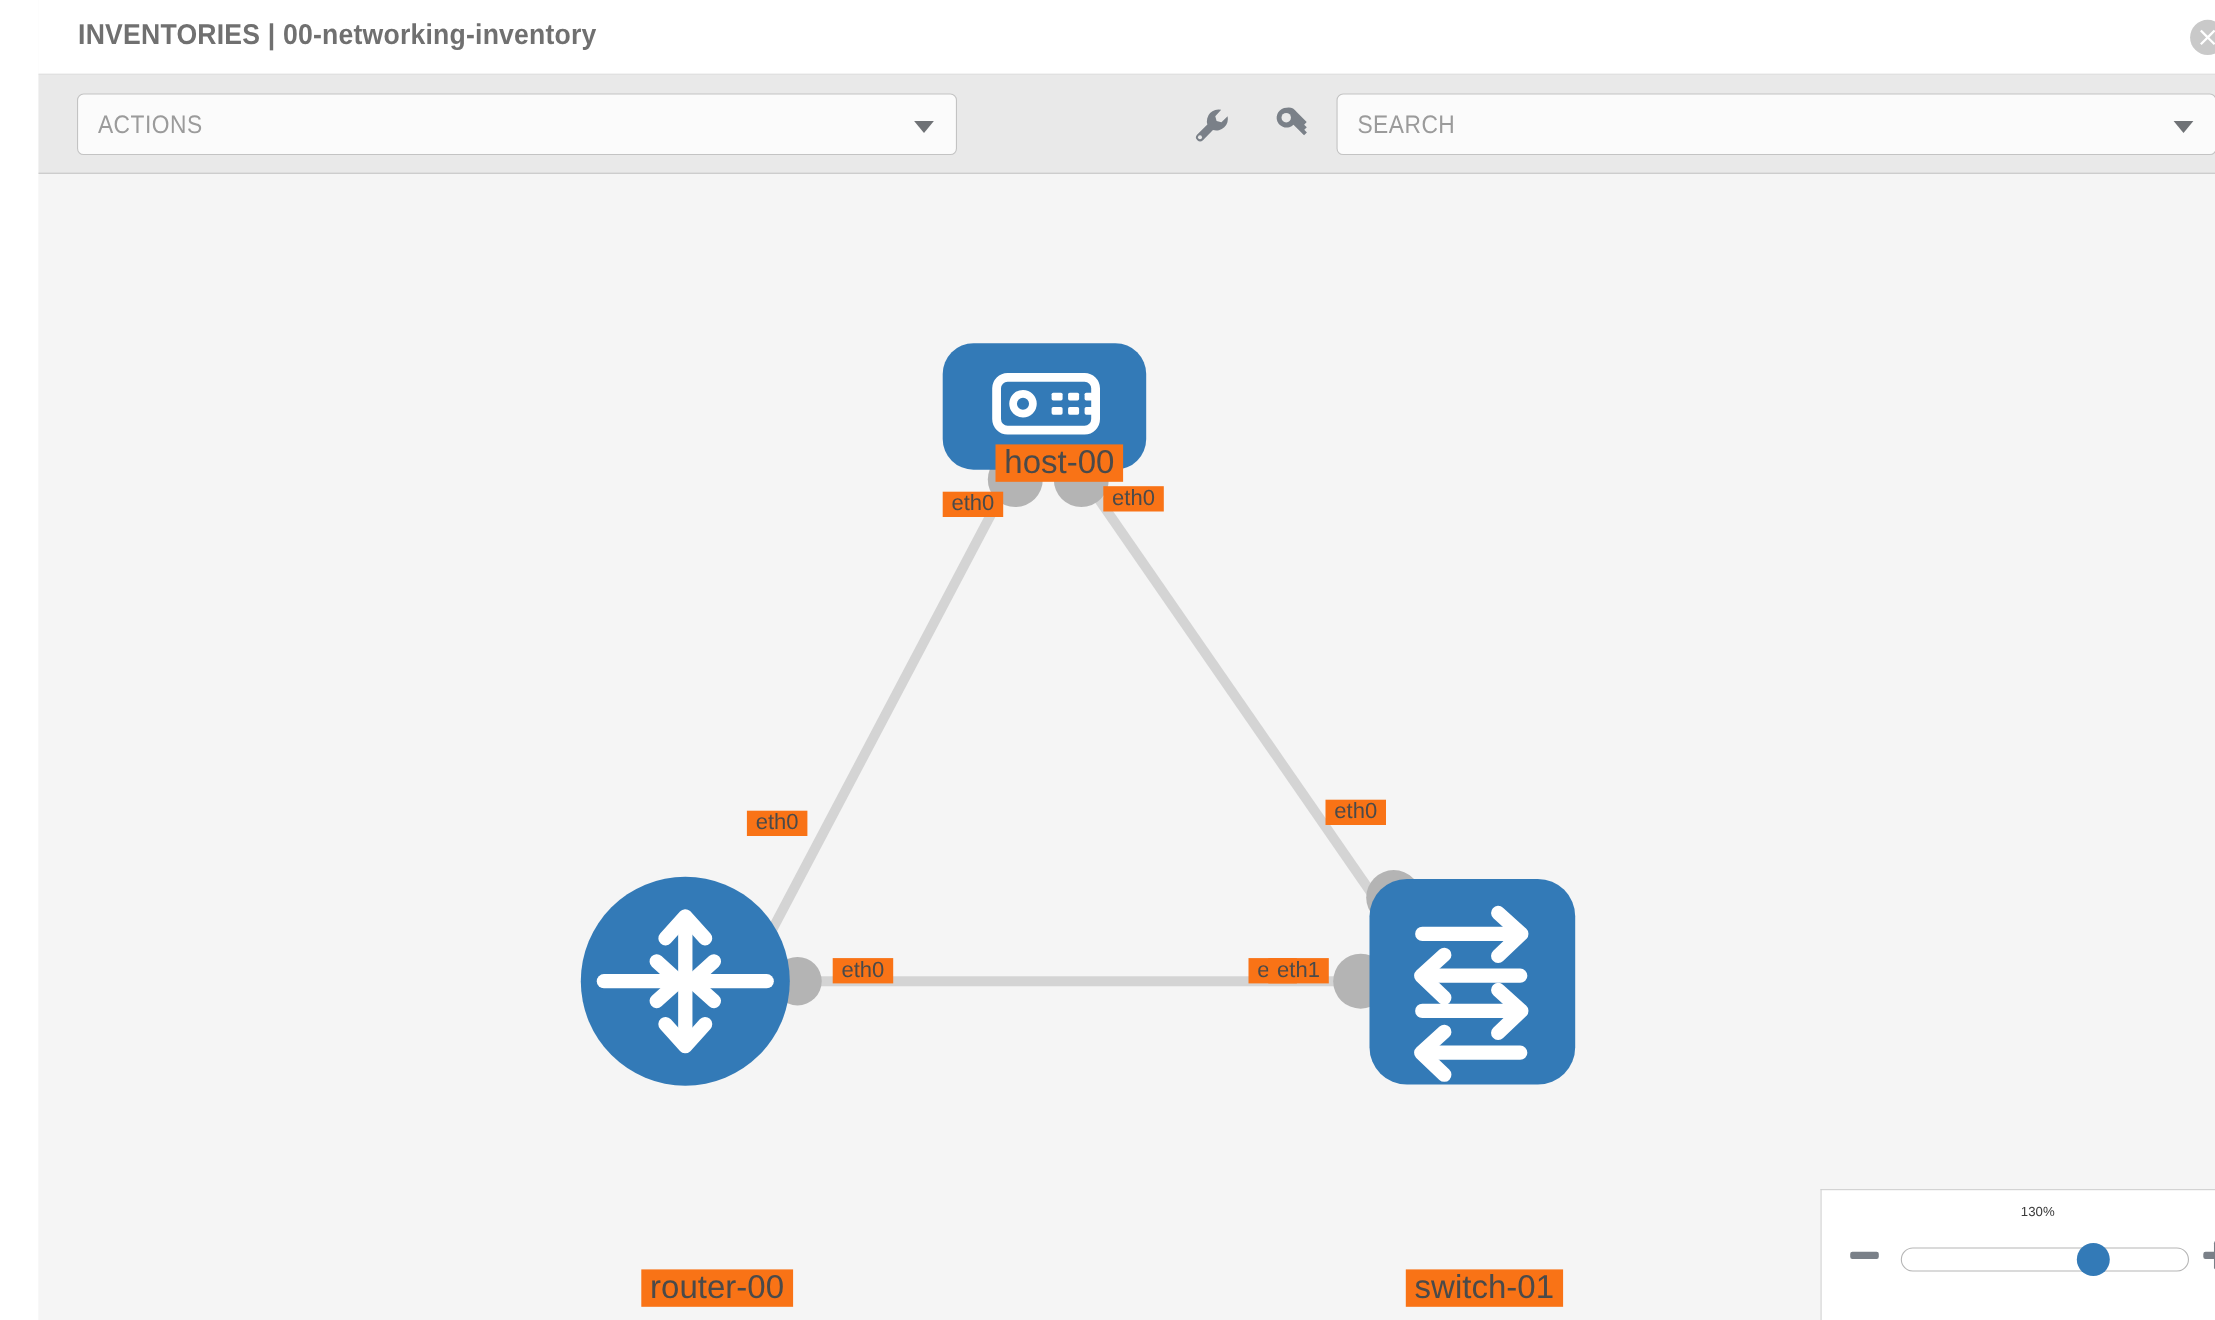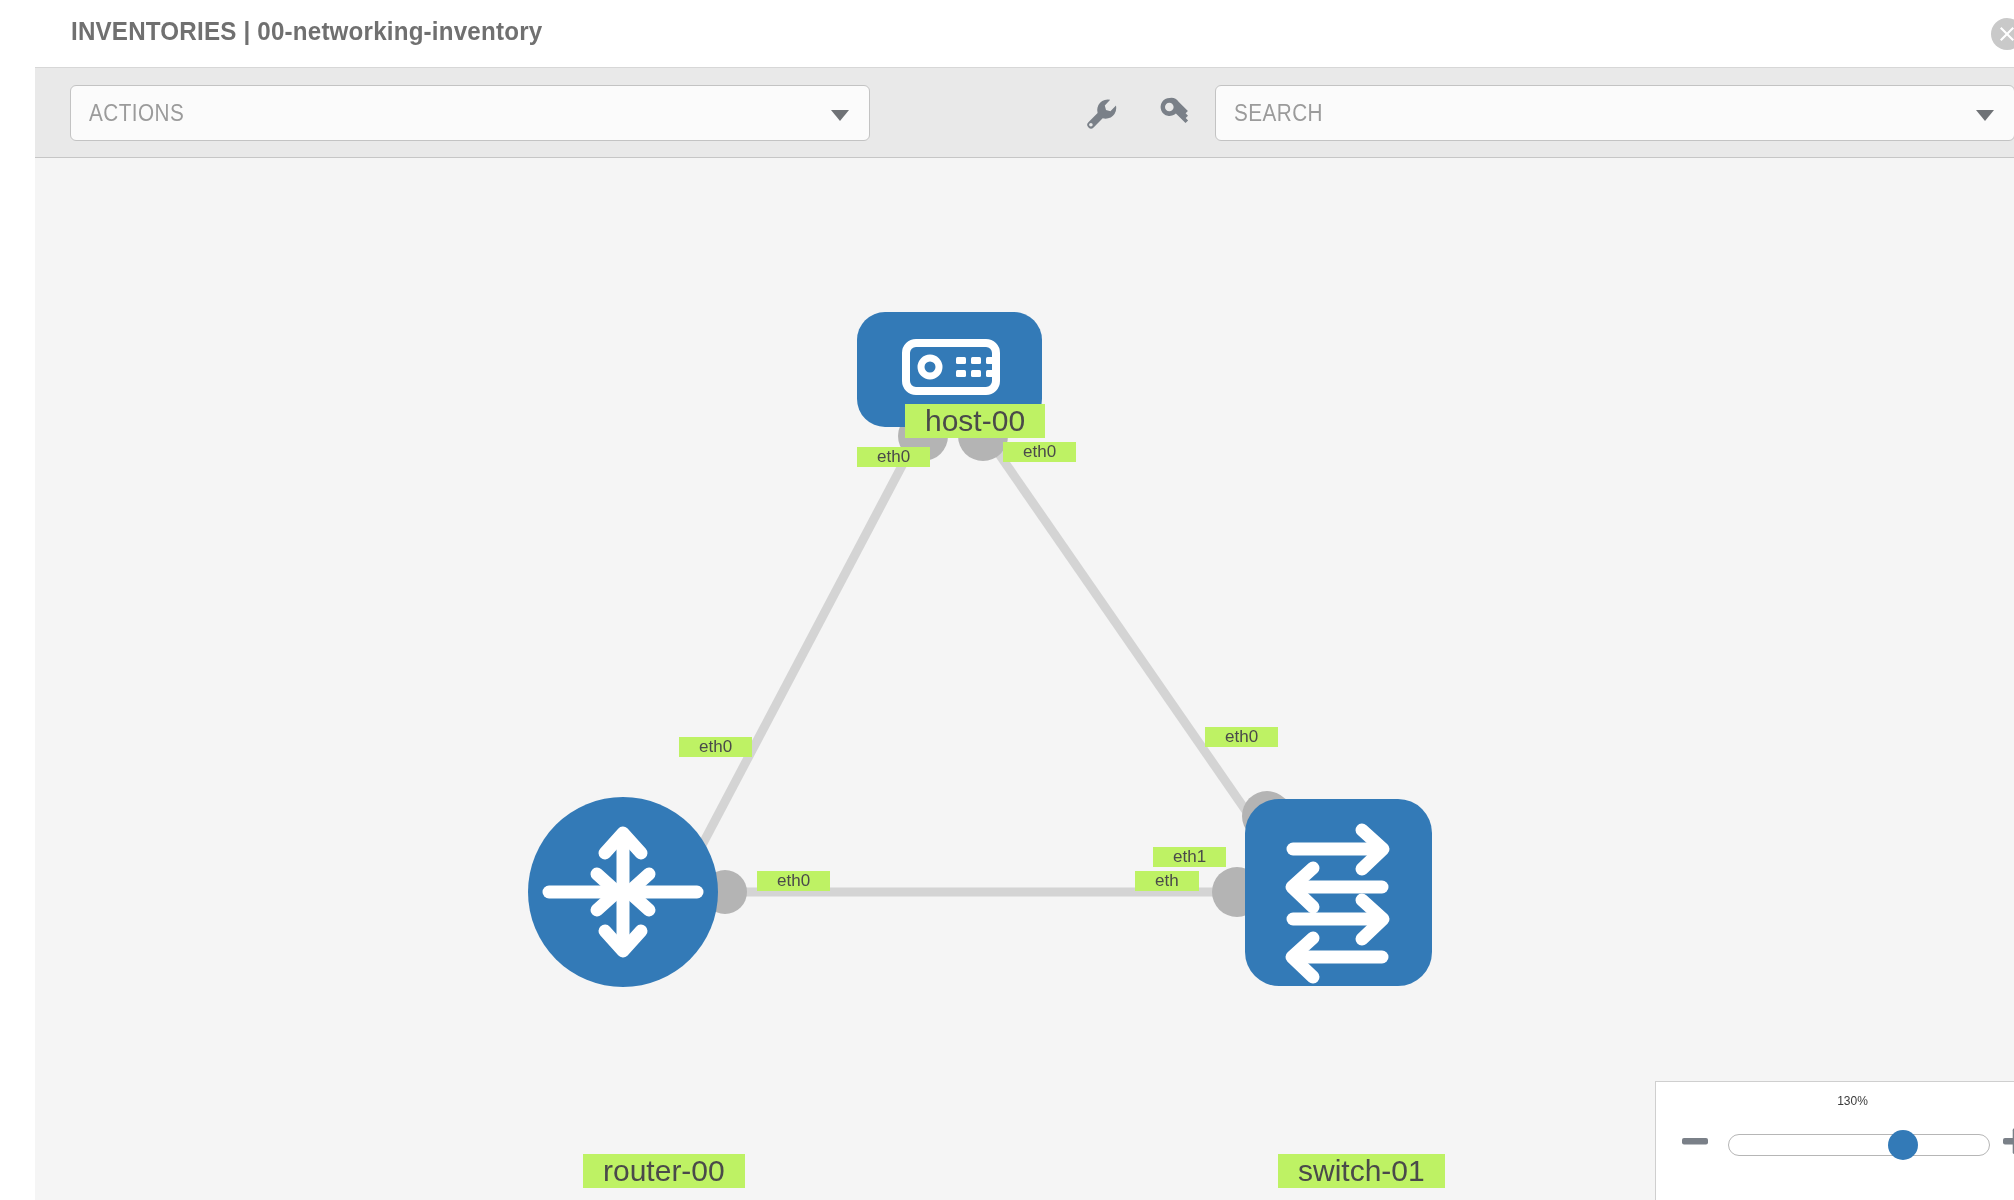--- a/index.html
+++ b/index.html
@@ -138,28 +138,28 @@
   .canvas svg.topology {
     position: absolute;
     top: 0; left: 0;
     width: 2014px;
     height: 1041px;
   }
 
   
   .node-label, .port-label {
     position: absolute;
-    background: #bef264;
+    background: #f97316;
     color: #4a4a4a;
     white-space: nowrap;
     line-height: 1.05;
-    padding: 1px 20px;
+    padding: 1px 8px;
   }
   .node-label { font-size: 30px; }
-  .port-label { font-size: 17px; }
+  .port-label { font-size: 20px; }
 
   
   .zoom-panel {
     position: absolute;
     left: 1620px;
     top: 1081px;
     width: 394px;
     height: 119px;
     background: #ffffff;
     border: 1px solid #cfcfcf;
@@ -327,21 +327,21 @@
     <div class="node-label" style="left:870px; top:245px;">host-00</div>
     <div class="node-label" style="left:548px; top:995px;">router-00</div>
     <div class="node-label" style="left:1243px; top:995px;">switch-01</div>
 
     <div class="port-label" style="left:822px; top:288px;">eth0</div>
     <div class="port-label" style="left:968px; top:283px;">eth0</div>
     <div class="port-label" style="left:644px; top:578px;">eth0</div>
     <div class="port-label" style="left:1170px; top:568px;">eth0</div>
     <div class="port-label" style="left:722px; top:712px;">eth0</div>
     <div class="port-label" style="left:1100px; top:712px;">eth</div>
-    <div class="port-label" style="left:1118px; top:688px;">eth1</div>
+    <div class="port-label" style="left:1118px; top:712px;">eth1</div>
   </div>
 
   <div class="zoom-panel">
     <div class="zoom-value">130%</div>
 
     <div class="zoom-minus">
       <svg width="34" height="34" viewBox="0 0 34 34" aria-hidden="true">
         <rect x="4" y="14" width="26" height="6.5" rx="2" fill="#7a8088"></rect>
       </svg>
     </div>

